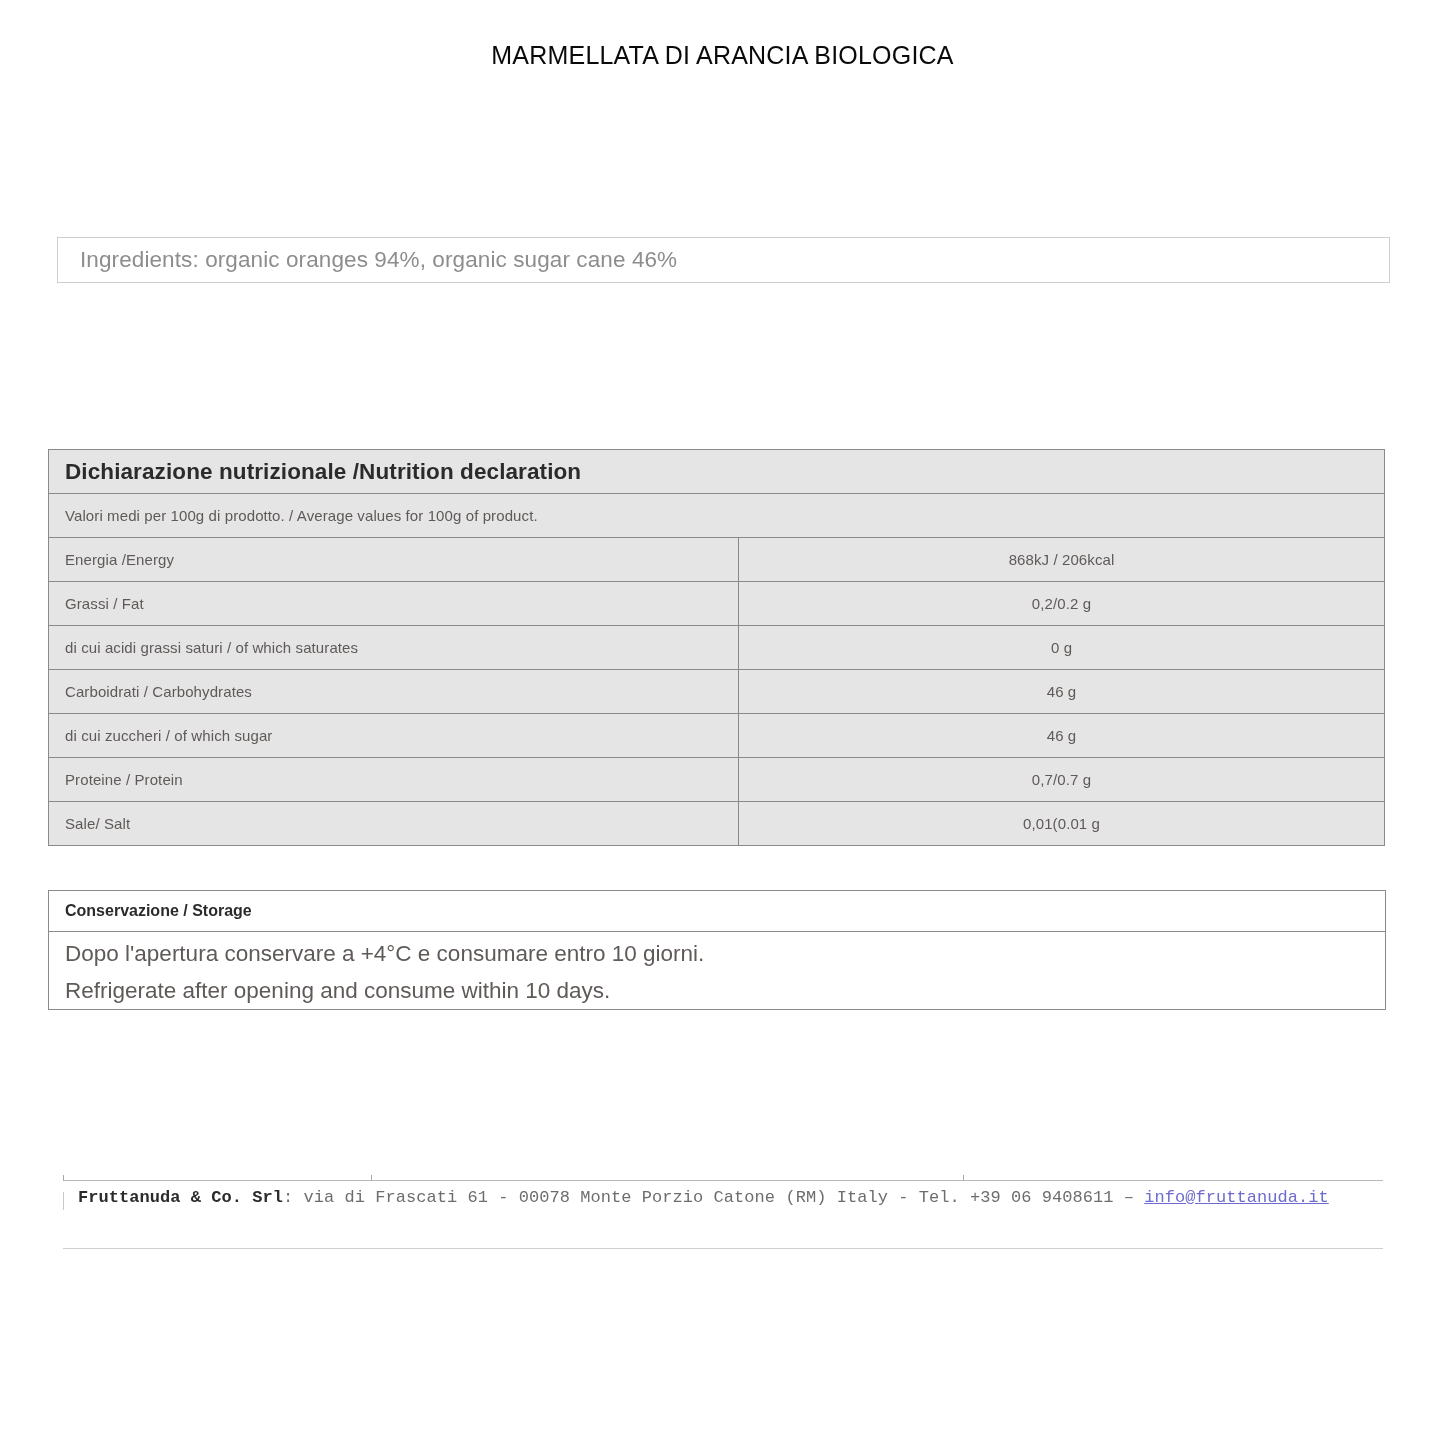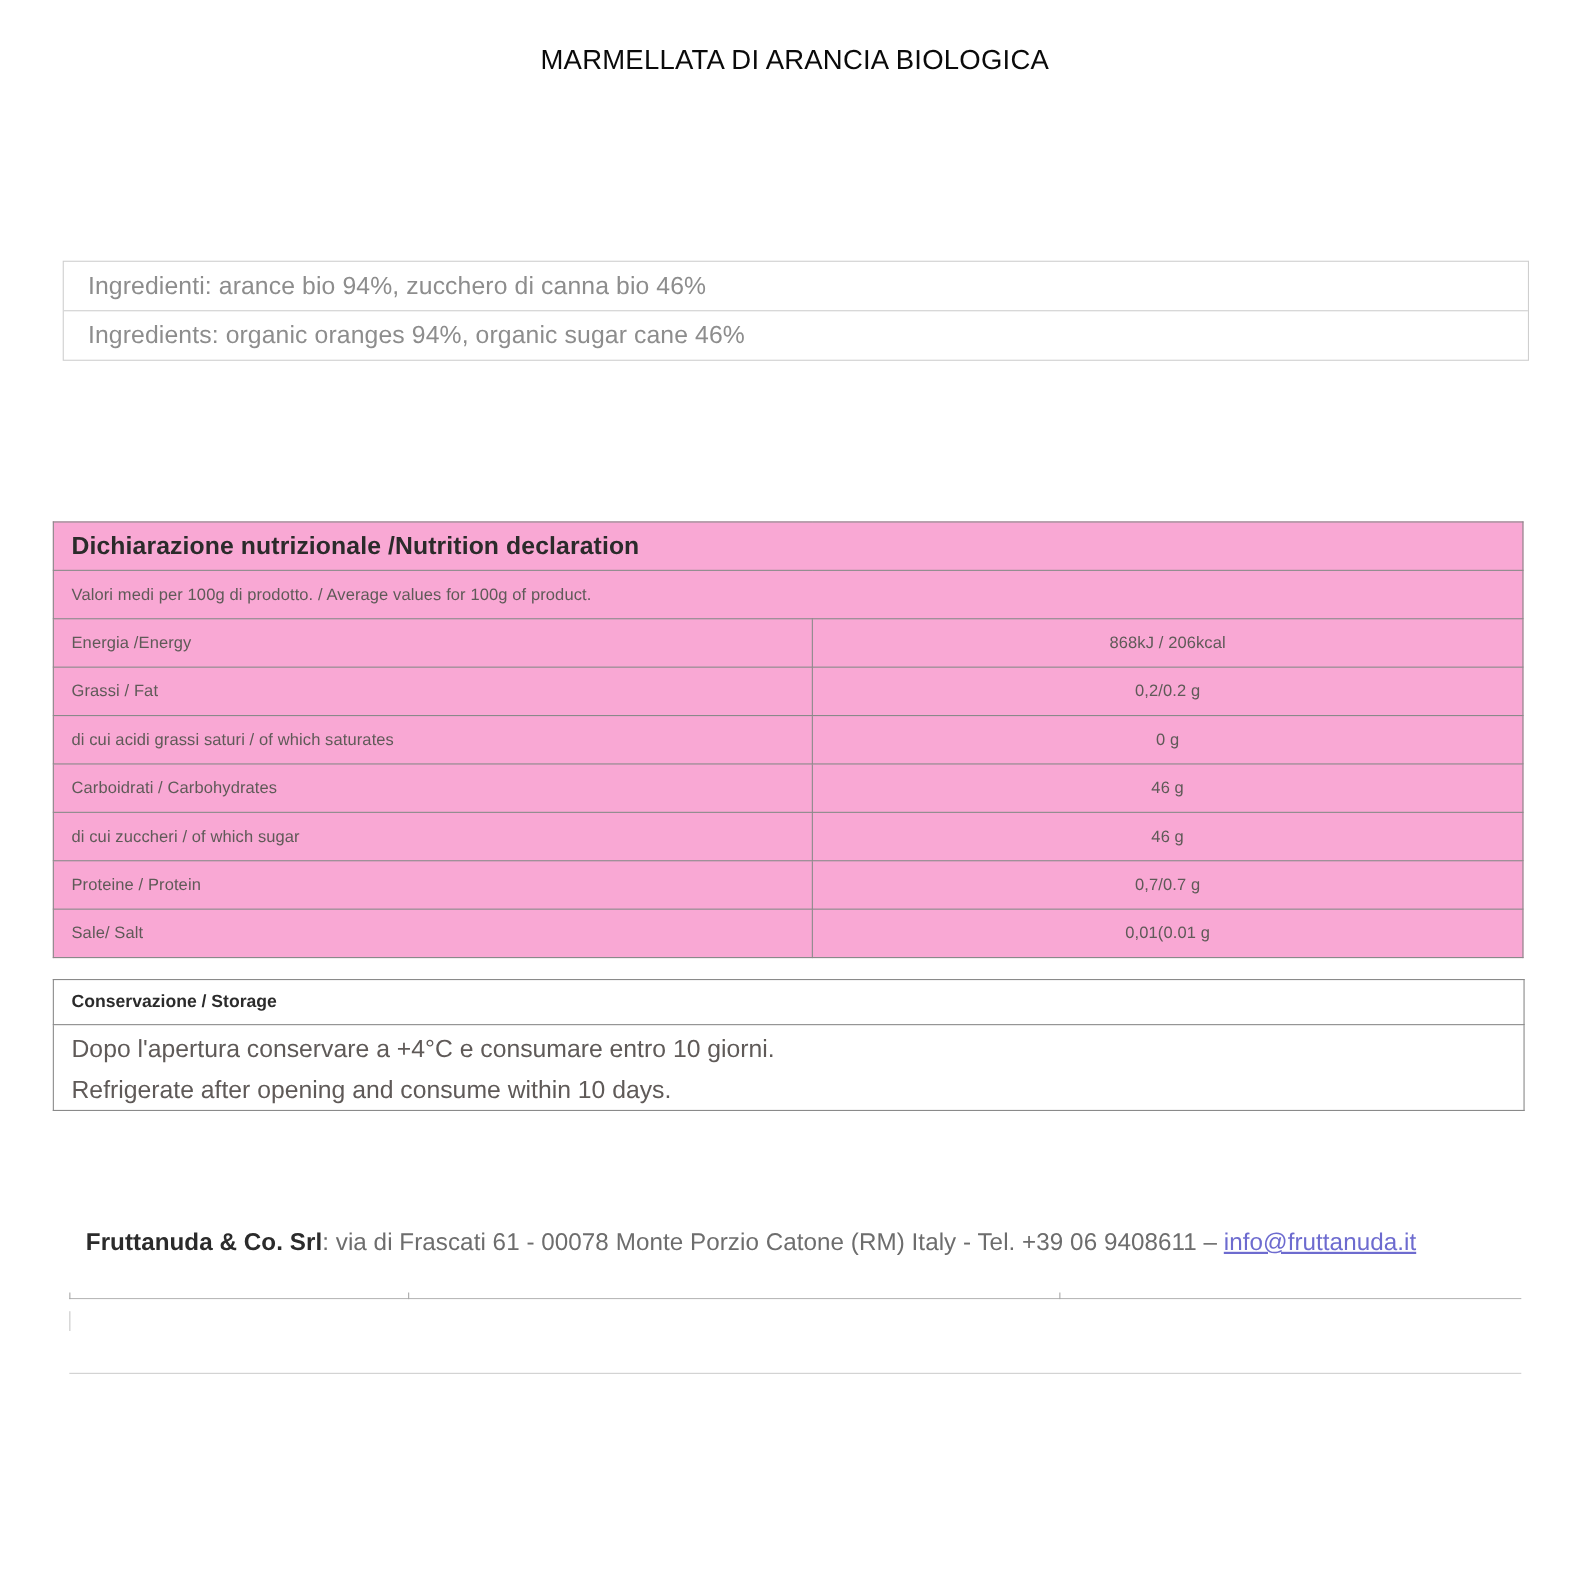--- a/index.html
+++ b/index.html
@@ -57,23 +57,22 @@
     white-space: nowrap;
   }
 
   
   .nutrition-table {
     position: absolute;
     left: 48px;
     top: 449px;
     width: 1336px;
     border-collapse: collapse;
-    background: #f9a8d4;
+    background: #e5e5e5;
     table-layout: fixed;
-    margin-top: 25px;
   }
   .nutrition-table td {
     border: 1px solid #8a8a8a;
     font-family: "Liberation Sans", sans-serif;
     font-size: 15px;
     color: #5f5a58;
     padding: 0 0 0 16px;
     height: 43px;
     vertical-align: middle;
     white-space: nowrap;
@@ -147,24 +146,24 @@
     position: absolute;
     left: 63px;
     top: 1192px;
     width: 1px;
     height: 18px;
     background: #c8c8c8;
   }
   .footer-line {
     position: absolute;
     left: 78px;
-    top: 1116px;
-    font-size: 22px;
+    top: 1188px;
+    font-size: 17px;
     color: #6d6d6d;
-    font-family: Liberation Sans, sans-serif;
+    font-family: Liberation Mono, monospace;
     white-space: nowrap;
     letter-spacing: 0.05px;
   }
   .footer-company {
     font-weight: 700;
     color: #2b2b2b;
   }
   .footer-email {
     color: #6d6bcf;
     text-decoration: underline;
@@ -177,23 +176,20 @@
     height: 1px;
     background: #cfcfcf;
   }
 </style>
 </head>
 <body>
 
 <div class="doc-title">MARMELLATA DI ARANCIA BIOLOGICA</div>
 
 <div class="ingredients-box">
-  <div class="ingredients-row">
-    <span class="ingredients-text">Ingredienti: arance bio 94%, zucchero di canna bio 46%</span>
-  </div>
   <div class="ingredients-row">
     <span class="ingredients-text">Ingredients: organic oranges 94%, organic sugar cane 46%</span>
   </div>
 </div>
 
 <table class="nutrition-table">
   <colgroup>
     <col class="col-label">
     <col class="col-value">
   </colgroup>

